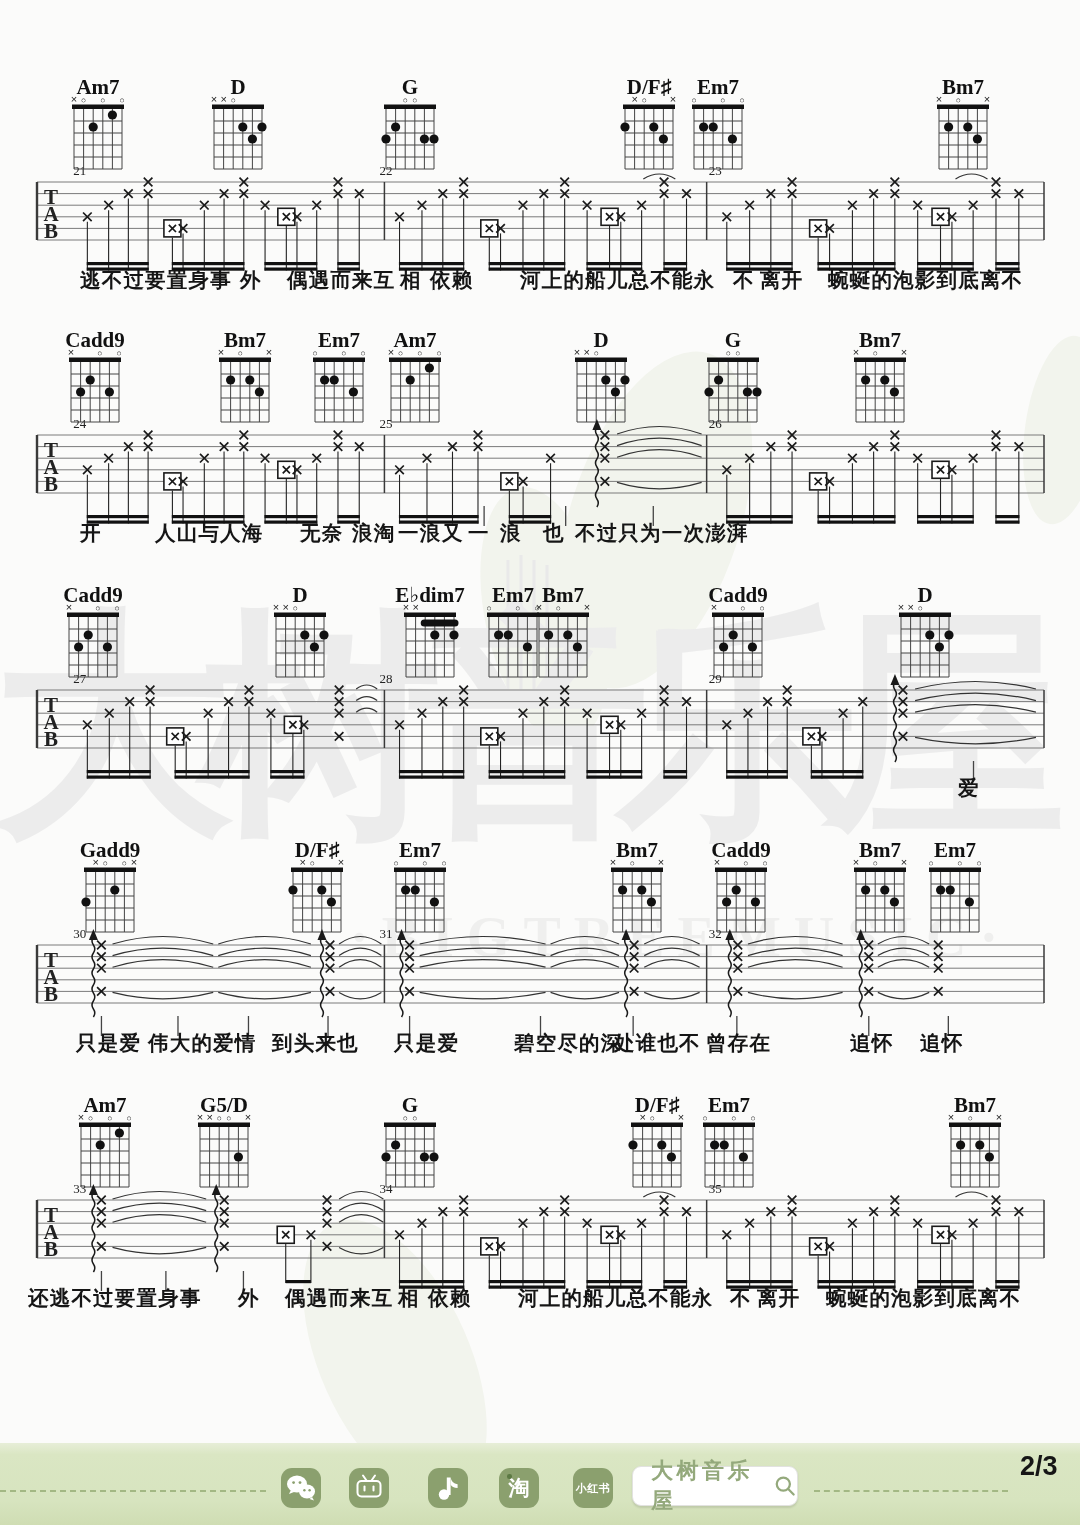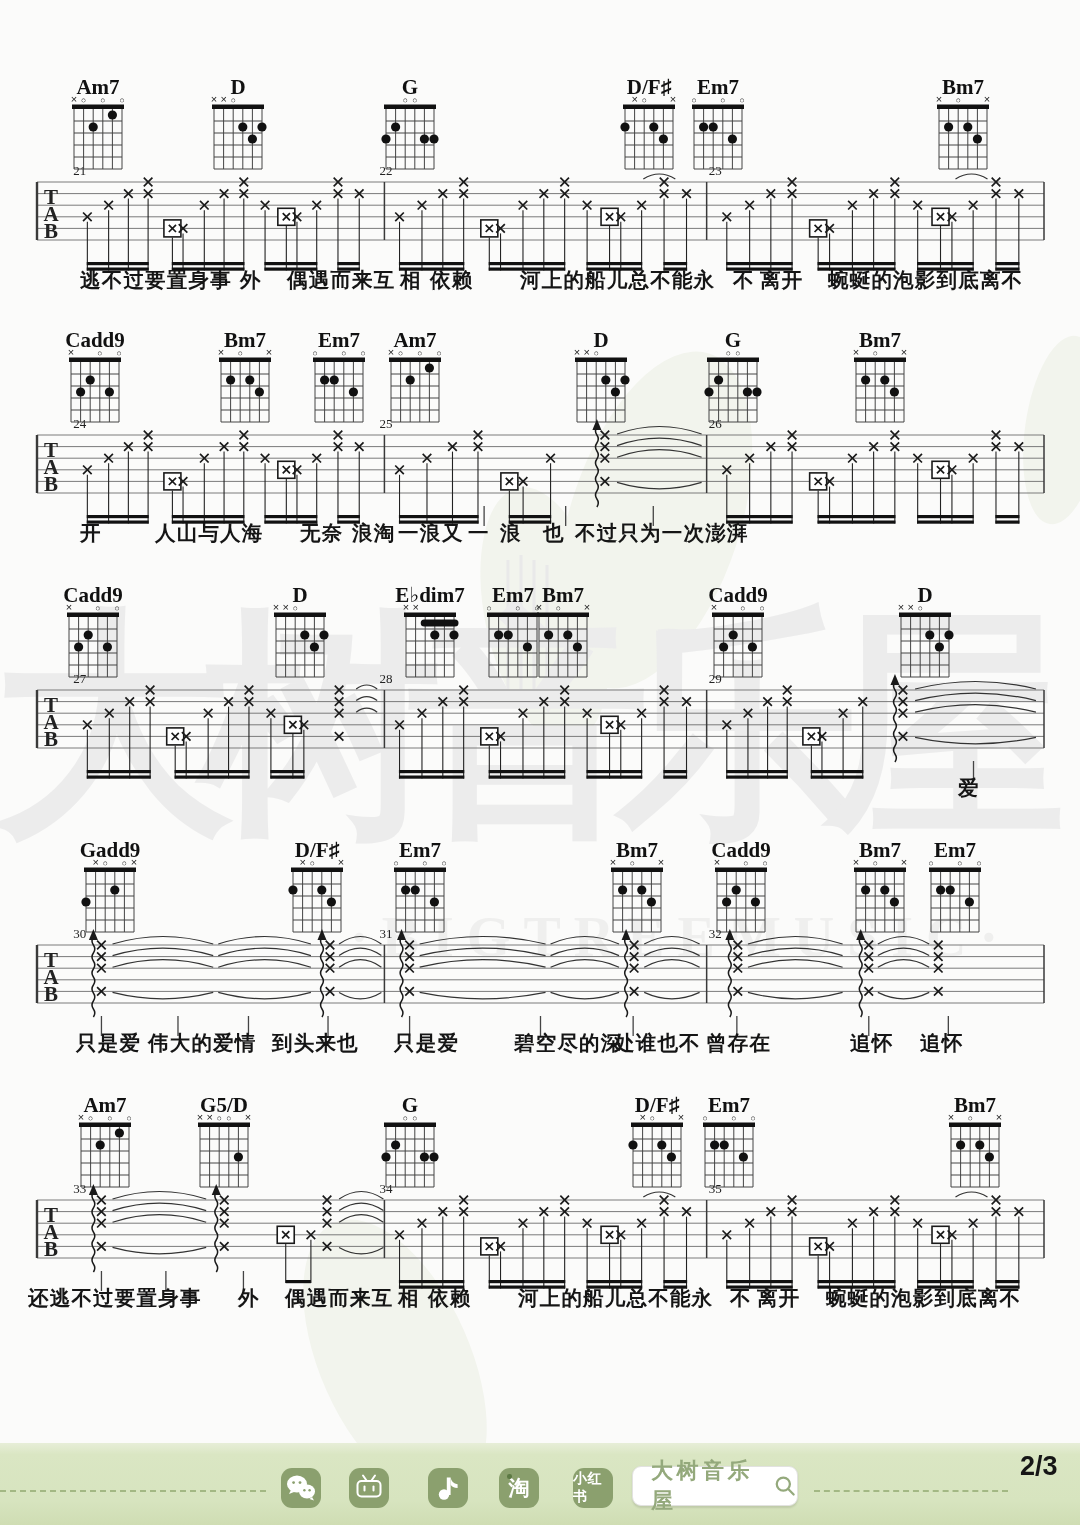--- a/index.html
+++ b/index.html
@@ -18,21 +18,21 @@
   .footer{position:absolute;left:0;top:1443px;width:1080px;height:82px;z-index:3;
           background:linear-gradient(#e7eed8 0,#dae6c3 14%,#d7e4bf 70%,#cfddb3 100%);}
   .dash{position:absolute;border-top:2px dashed #a3b884;height:0;}
   .dash-left{left:0;top:47px;width:266px;}
   .dash-right{left:814px;top:47px;width:194px;}
   .icon{position:absolute;top:25px;width:40px;height:40px;border-radius:11px;background:#8ba06e;
         display:flex;align-items:center;justify-content:center;color:#fff;}
   .icon svg{display:block;}
   .taobao span.glyph{font-size:21px;font-weight:700;}
   .taobao .dot{position:absolute;left:8px;top:6px;width:4.5px;height:4.5px;border-radius:50%;background:#5d7a44;}
-  .xhs span{font-size:14px;font-weight:700;letter-spacing:.5px;}
+  .xhs span{font-size:11px;font-weight:700;letter-spacing:.5px;}
   .searchbox{position:absolute;left:632px;top:23px;width:166px;height:40px;background:#fff;border:1px solid #e2e2e0;
              border-radius:9px;box-shadow:0 1.5px 2px rgba(0,0,0,.10);display:flex;align-items:center;
              padding:0 0 0 18px;box-sizing:border-box;}
   .searchbox span{color:#94a97c;font-size:22px;font-weight:700;letter-spacing:3.5px;}
   .searchbox svg{margin-left:2px;}
   .pageno{position:absolute;left:1020px;top:8px;font-size:27px;font-weight:700;color:#161616;}
 </style>
 </head>
 <body>
 

